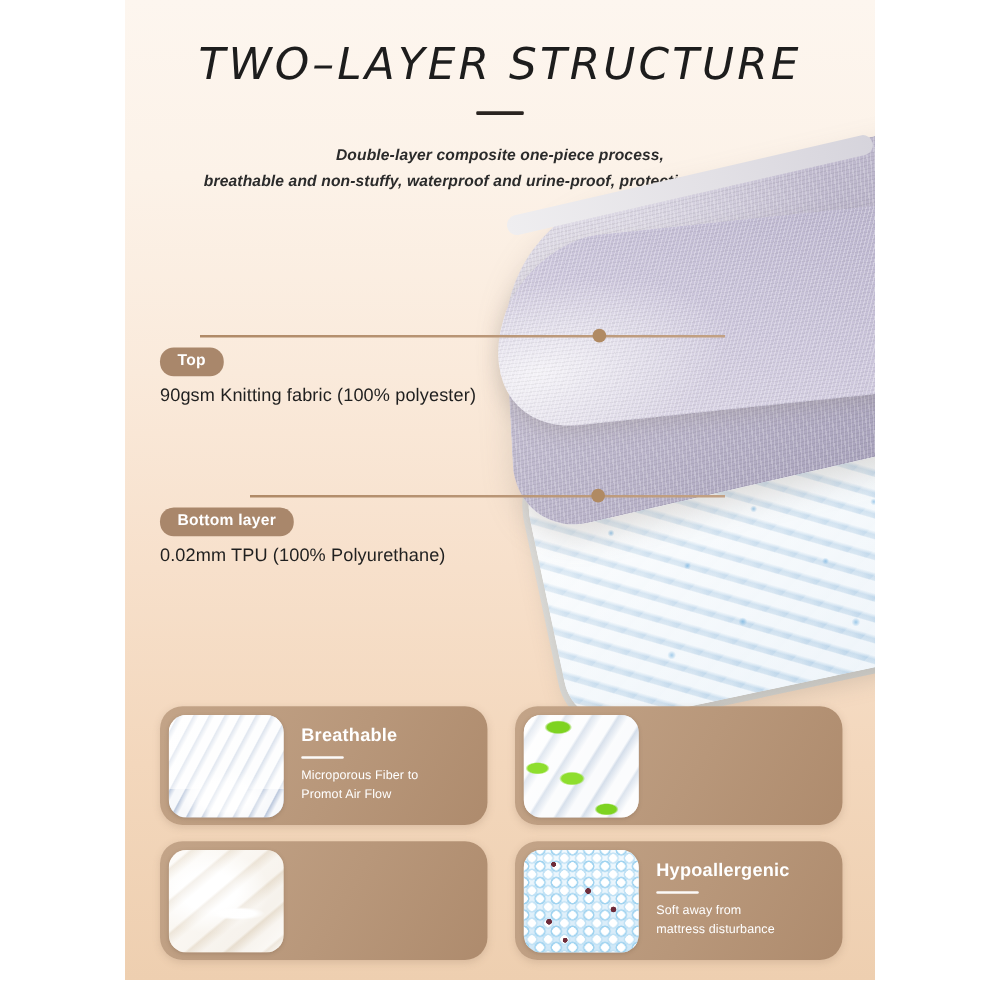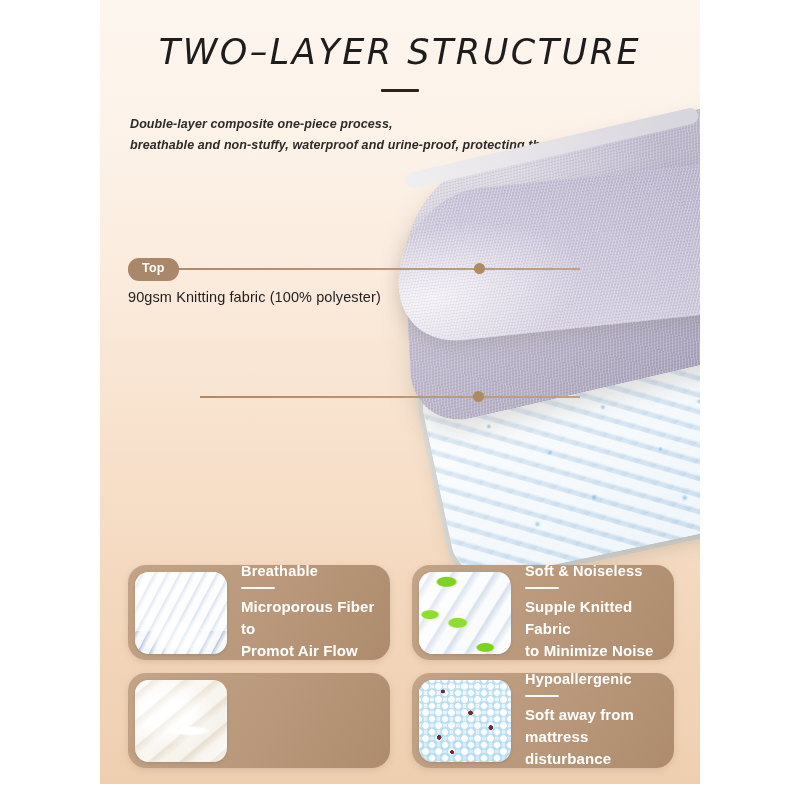--- a/index.html
+++ b/index.html
@@ -17,21 +17,21 @@
 
   
   .title{position:absolute;left:0;right:0;top:32px;text-align:center;
          font-size:35px;font-style:italic;font-weight:400;
          letter-spacing:2.5px;color:#1d1d1d;
          font-family:"DejaVu Sans","Liberation Sans",sans-serif;
          white-space:nowrap;}
   .title-rule{position:absolute;left:50%;top:89px;margin-left:-19px;
               width:38px;height:3px;background:#2a2420;border-radius:1px;}
   .subtitle{position:absolute;left:30px;right:30px;top:114px;
-            text-align:left;font-size:12.5px;font-style:italic;
+            text-align:center;font-size:12.5px;font-style:italic;
             font-weight:700;color:#2b2b2b;line-height:1.65;
             letter-spacing:.1px;}
 
   
   .art{position:absolute;left:0;top:0;width:600px;height:560px;}
 
   
   .tpu-wrap{position:absolute;left:310px;top:350px;width:340px;height:240px;
             transform:rotate(-12deg);transform-origin:0 0;}
   .tpu{position:absolute;inset:0;border-radius:70px 10px 10px 40px;
@@ -111,42 +111,42 @@
         background:linear-gradient(90deg,#efeef0,#e3e1e6 55%,#d6d4dc);}
 
   
   .callout{position:absolute;left:28px;}
   .lead-line{position:absolute;height:1.5px;
              background:linear-gradient(90deg,#b08a67,#c2a184);}
   .lead-dot{position:absolute;width:11px;height:11px;border-radius:50%;
             background:#b08a63;}
   .pill{display:inline-block;padding:3px 14px 4px;border-radius:11px;
         background:#a9876b;color:#fff;font-size:12.5px;font-weight:700;
-        letter-spacing:.2px;line-height:1.25;}
+        letter-spacing:.2px;line-height:1.25;margin-top:20px;}
   .callout-text{margin-top:8px;font-size:14.5px;font-weight:400;
                 color:#1f1f1f;letter-spacing:.1px;white-space:nowrap;}
 
   
   .cards{position:absolute;left:28px;top:565px;width:546px;
          display:grid;grid-template-columns:262px 262px;
          grid-gap:13px 22px;}
   .card{position:relative;height:95px;border-radius:18px;
         background:linear-gradient(115deg,#c6a храм);}
   .card{background:linear-gradient(120deg,#c3a488 0%,#b8977a 55%,#ae8b6d 100%);
         box-shadow:0 2px 6px rgba(170,140,115,.30);
         display:flex;align-items:center;padding:0;overflow:hidden;}
   .thumb{width:92px;height:82px;margin-left:7px;border-radius:14px;
          flex:0 0 auto;overflow:hidden;position:relative;
          box-shadow:0 1px 3px rgba(120,95,75,.3);}
   .card-body{flex:1 1 auto;padding-left:14px;padding-right:8px;}
   .card-title{font-size:14.5px;font-weight:700;color:#ffffff;
               letter-spacing:.2px;line-height:1.1;}
   .card-rule{width:34px;height:2.5px;background:#ffffff;border-radius:2px;
              margin:7px 0 7px;opacity:.95;}
-  .card-desc{font-size:15px;font-weight:700;color:#ffffff;
+  .card-desc{font-size:10px;font-weight:400;color:#ffffff;
              line-height:1.45;letter-spacing:.1px;}
 
   
   
   .th-breathable{
     background:
       linear-gradient(180deg, rgba(0,0,0,0) 0 72%, #aebdd6 72% 100%),
       linear-gradient(118deg,#ffffff 0%,#f4f6f9 40%,#e8edf4 70%,#ffffff 100%);}
   .th-breathable::after{content:"";position:absolute;inset:0;
       background:
@@ -217,45 +217,41 @@
 
     <div class="lead-line" style="left:60px;top:268px;width:420px;"></div>
     <div class="lead-dot" style="left:374px;top:263px;"></div>
     <div class="callout" style="top:258px;">
       <span class="pill">Top</span>
       <div class="callout-text">90gsm Knitting fabric (100% polyester)</div>
     </div>
 
     <div class="lead-line" style="left:100px;top:396px;width:380px;"></div>
     <div class="lead-dot" style="left:373px;top:391px;"></div>
+    <div class="callout" style="top:386px;">
+      <span class="pill">Bottom layer</span>
+      <div class="callout-text">0.02mm TPU (100% Polyurethane)</div>
+    </div>
 
     <div class="cards">
 
       <div class="card">
         <div class="thumb th-breathable"></div>
         <div class="card-body">
           <div class="card-title">Breathable</div>
           <div class="card-rule"></div>
           <div class="card-desc">
             <div>Microporous Fiber to</div>
             <div>Promot Air Flow</div>
           </div>
         </div>
       </div>
 
       <div class="card">
         <div class="thumb th-soft"></div>
-        <div class="card-body">
-          <div class="card-title">Soft &amp; Noiseless</div>
-          <div class="card-rule"></div>
-          <div class="card-desc">
-            <div>Supple Knitted Fabric</div>
-            <div>to Minimize Noise</div>
-          </div>
-        </div>
       </div>
 
       <div class="card">
         <div class="thumb th-waterproof"></div>
       </div>
 
       <div class="card">
         <div class="thumb th-hypo"></div>
         <div class="card-body">
           <div class="card-title">Hypoallergenic</div>

